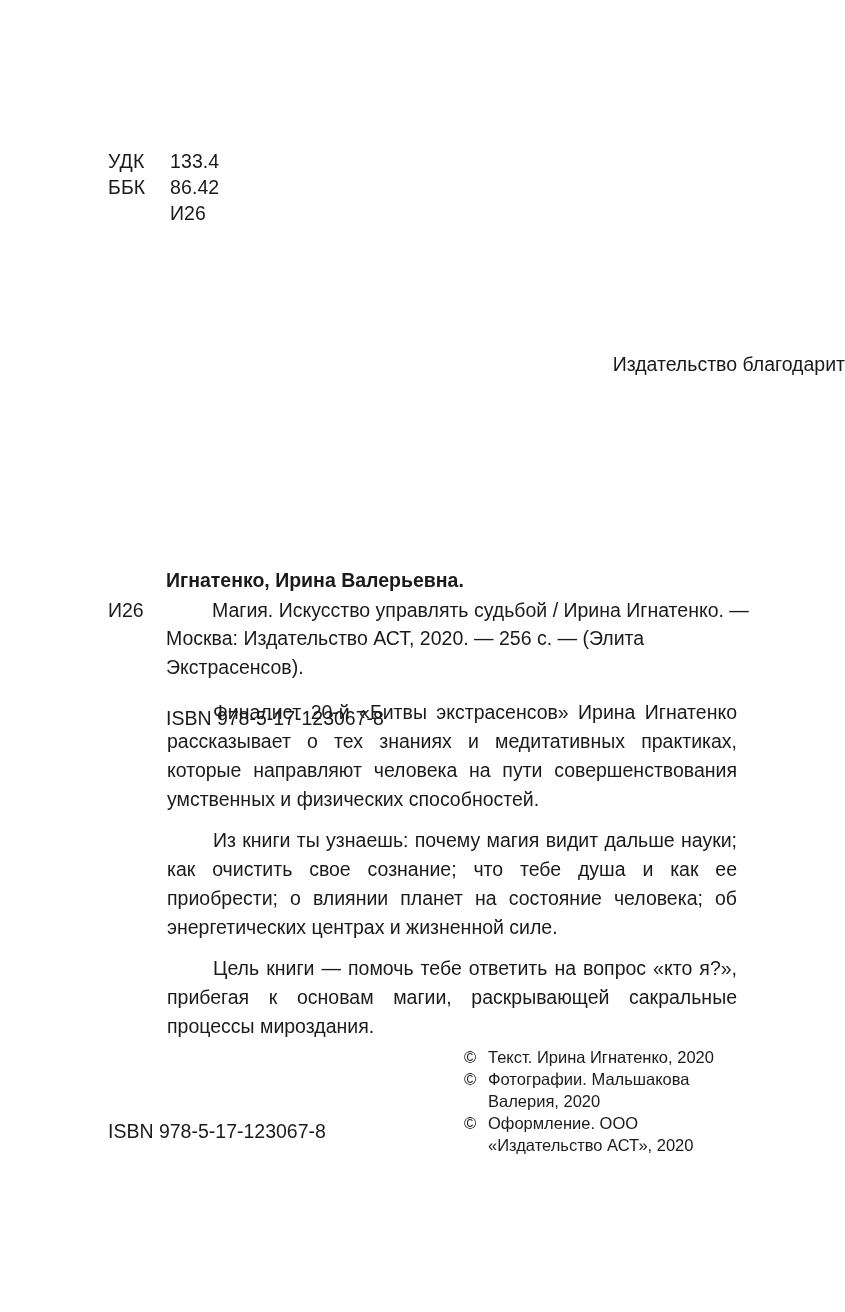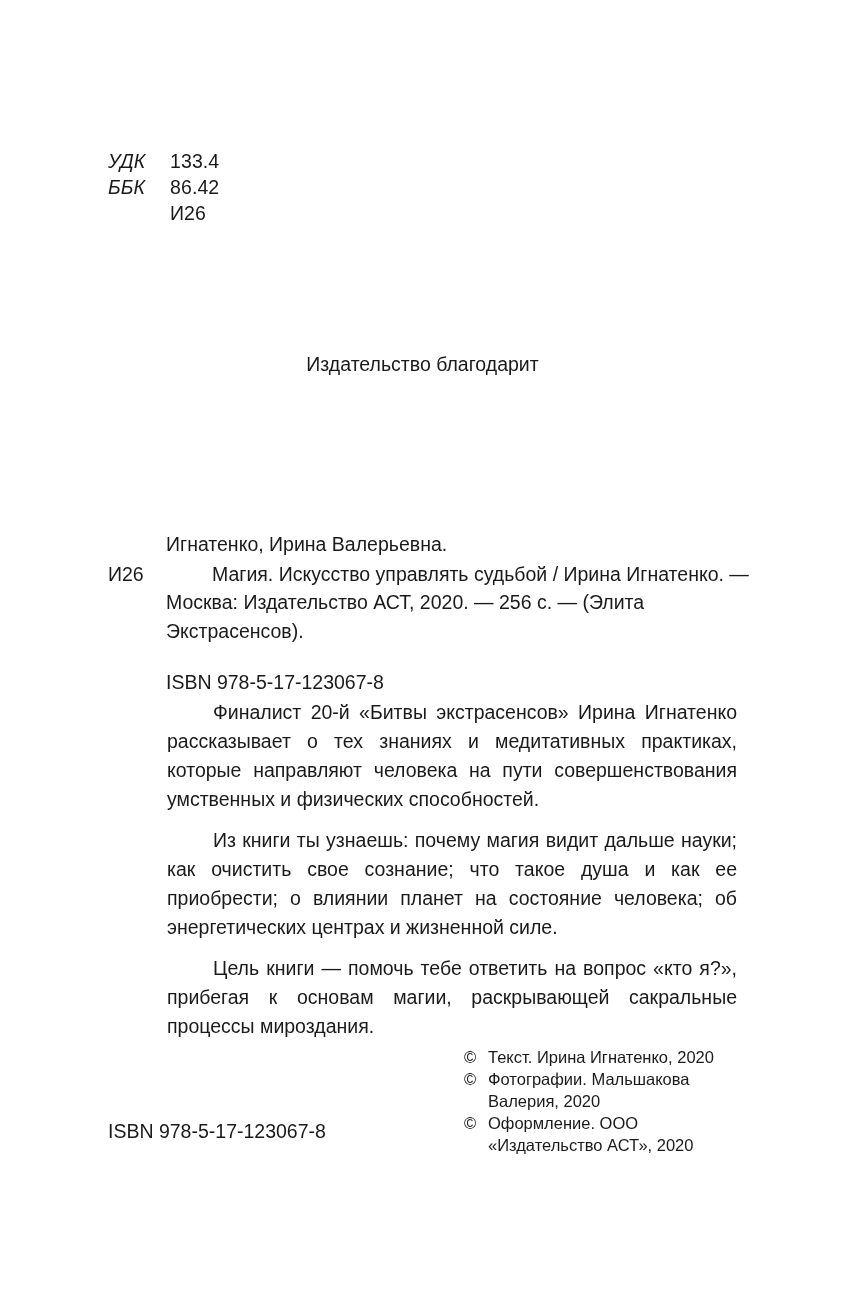--- a/index.html
+++ b/index.html
@@ -28,51 +28,51 @@
     font-size: 19.5px;
     line-height: 26px;
     letter-spacing: 0.1px;
   }
   #udk-block .row {
     display: flex;
   }
   #udk-block .lbl {
     width: 62px;
     flex: 0 0 62px;
-    font-style: italic;
   }
   #udk-block .val {
     white-space: pre;
   }
 
   
   #acknowledgement {
     position: absolute;
     left: 0;
     right: 0;
     top: 350px;
-    text-align: center;
+    text-align: right;
     font-size: 19.5px;
     line-height: 28px;
   }
   #acknowledgement div { white-space: pre; }
 
   
   #biblio {
     position: absolute;
     left: 108px;
     top: 530px;
     width: 645px;
     font-size: 19.5px;
     line-height: 28.5px;
   }
   #biblio .author {
-    font-weight: normal;
+    font-weight: bold;
     margin-left: 58px;
     white-space: pre;
+    margin-top: 36px;
   }
   #biblio .record {
     position: relative;
     margin-top: 1px;
   }
   #biblio .marker {
     position: absolute;
     left: 0;
     top: 0;
   }
@@ -175,21 +175,21 @@
     <div class="author">Игнатенко, Ирина Валерьевна.</div>
     <div class="record">
       <span class="marker">И26</span>
       <div class="desc">Магия. Искусство управлять судьбой / Ирина Игнатенко.  — Москва: Издательство АСТ, 2020. — 256 с.  — (Элита Экстрасенсов).</div>
     </div>
     <div class="isbn">ISBN 978-5-17-123067-8</div>
   </div>
 
   <div id="annotation">
     <p>Финалист 20-й «Битвы экстрасенсов» Ирина Игнатенко рассказывает о тех знаниях и медитативных практиках, которые направляют человека на пути совершенствования умственных и физических способностей.</p>
-    <p>Из книги ты узнаешь: почему магия видит дальше науки; как очистить свое сознание; что такое душа и как ее приобрести; о влиянии планет на состояние человека; об энергетических центрах и жизненной силе.</p>
+    <p>Из книги ты узнаешь: почему магия видит дальше науки; как очистить свое сознание; что тебе душа и как ее приобрести; о влиянии планет на состояние человека; об энергетических центрах и жизненной силе.</p>
     <p>Цель книги — помочь тебе ответить на вопрос «кто я?», прибегая к основам магии, раскрывающей сакральные процессы мироздания.</p>
   </div>
 
 
   <div id="copyright">
     <div class="cr-line">
       <span class="sym">©</span>
       <span class="txt">Текст. Ирина Игнатенко, 2020</span>
     </div>
     <div class="cr-line">

